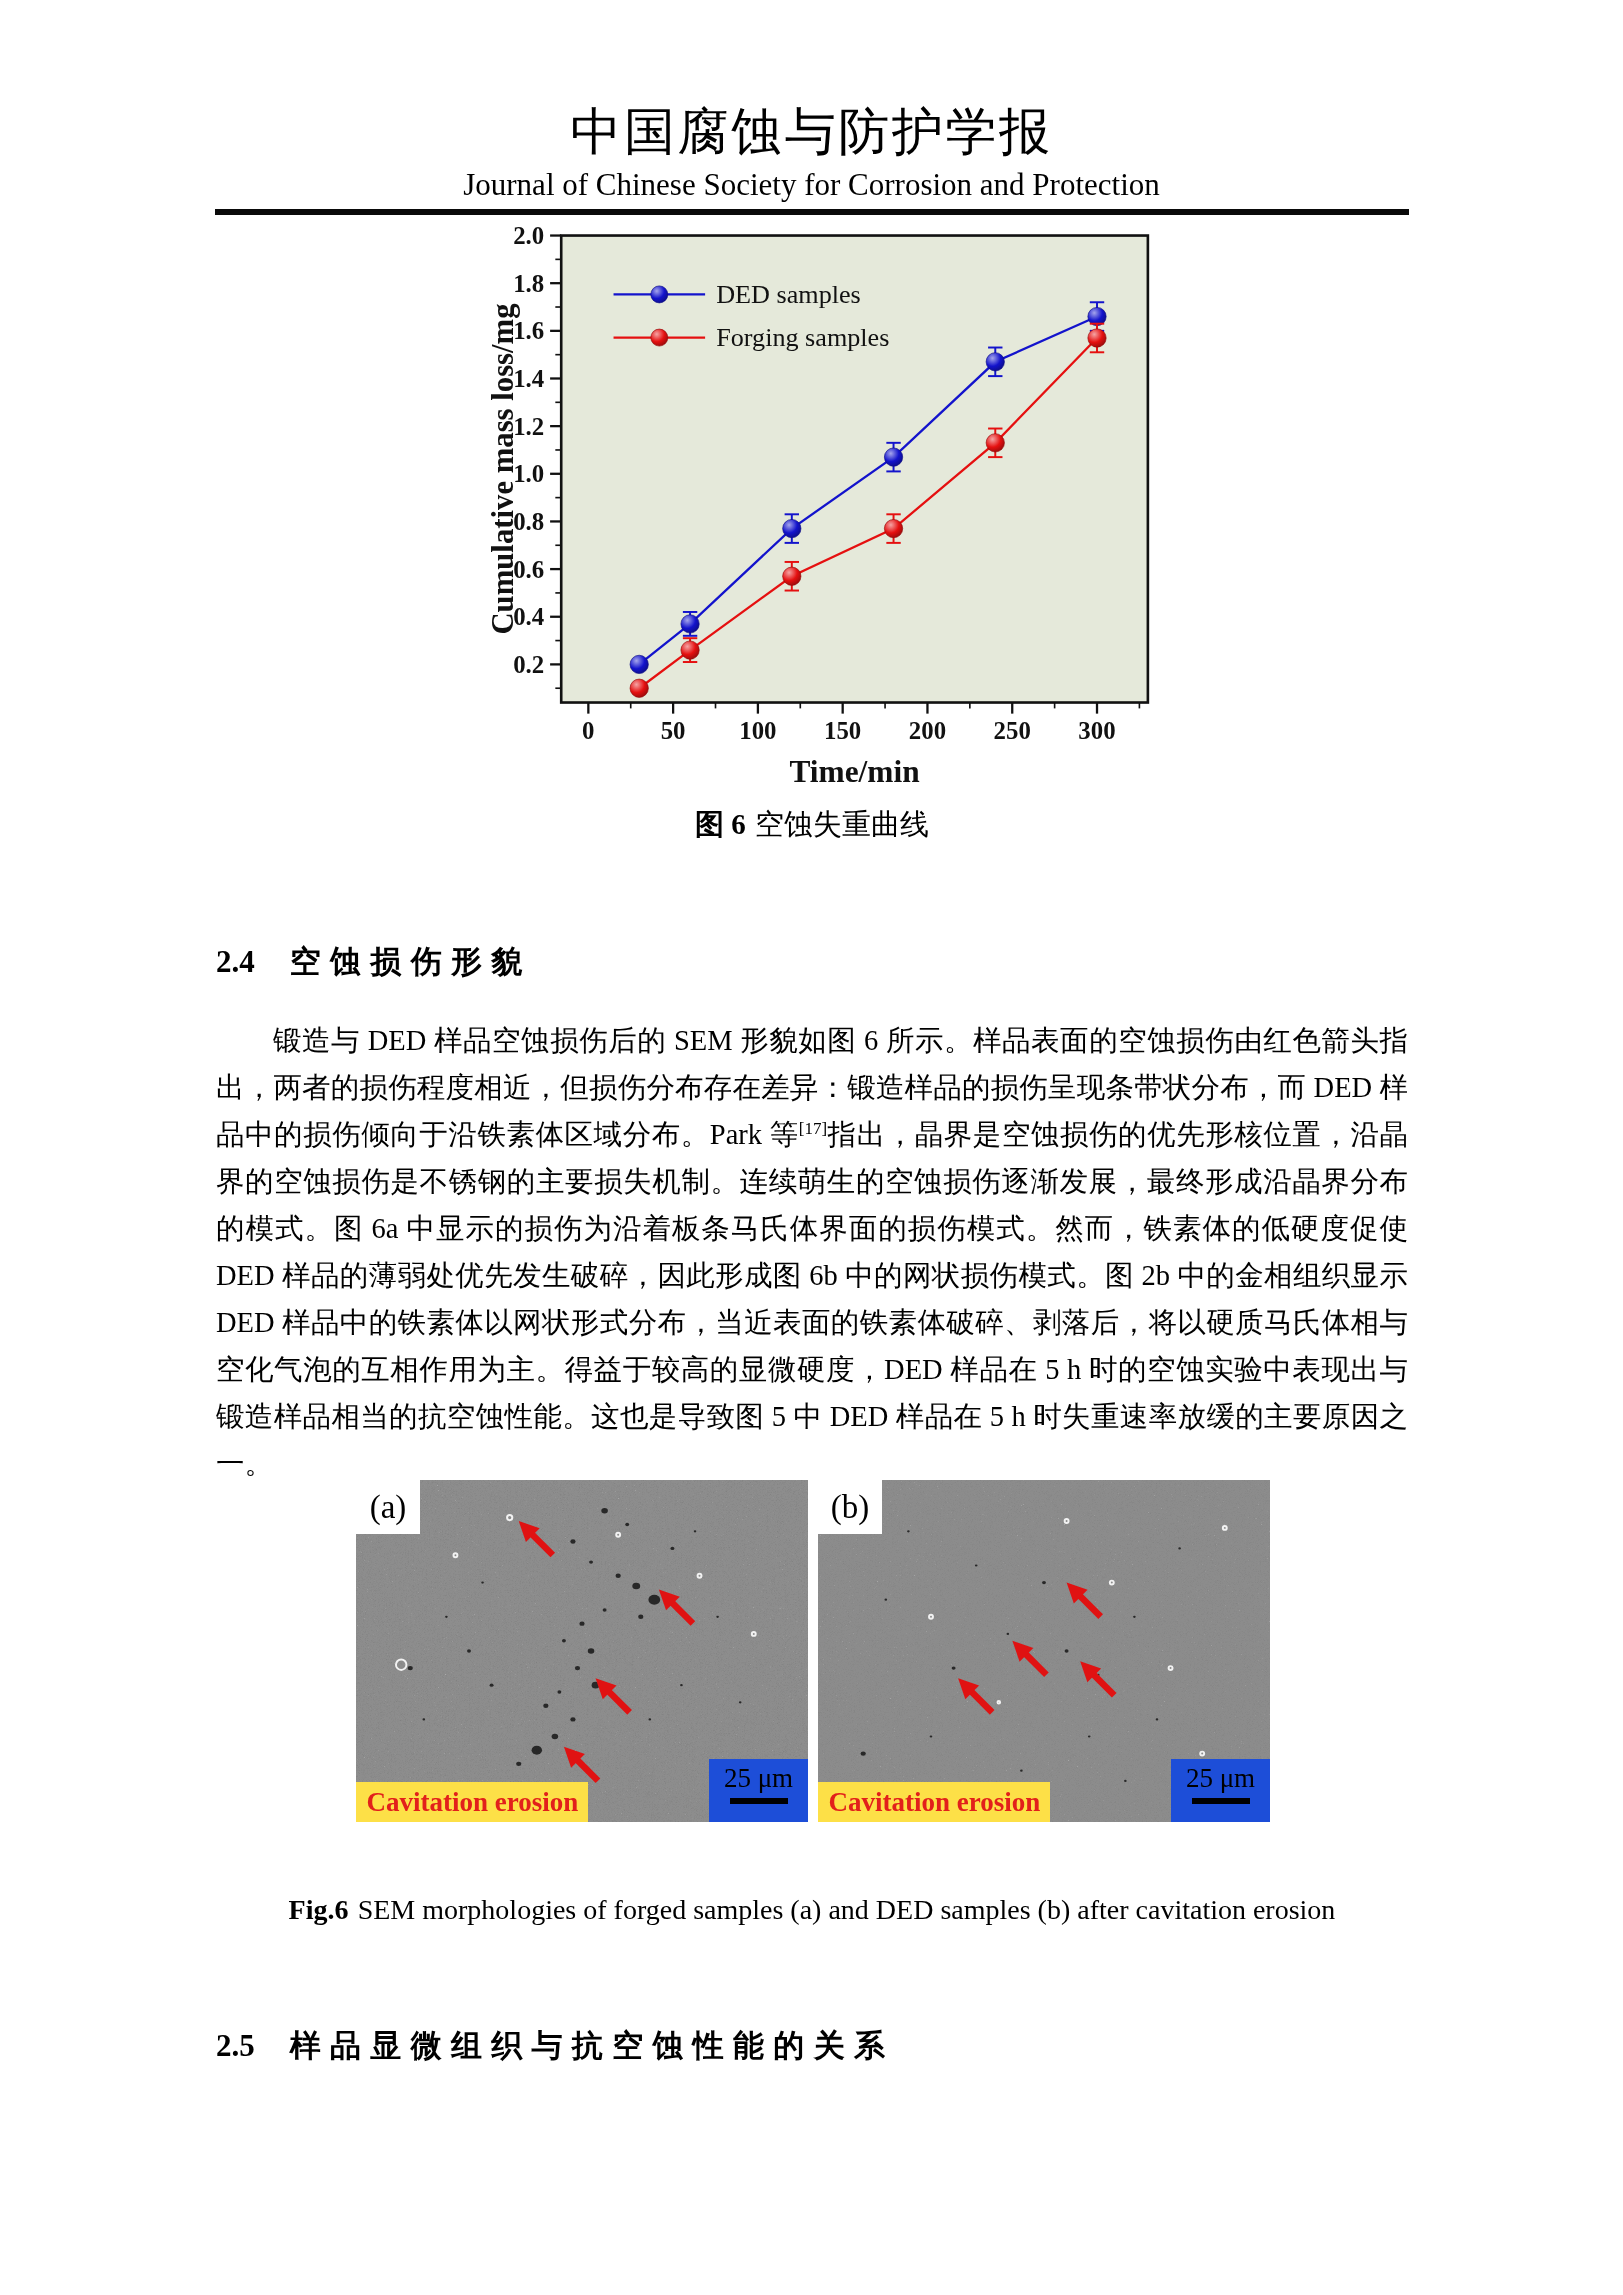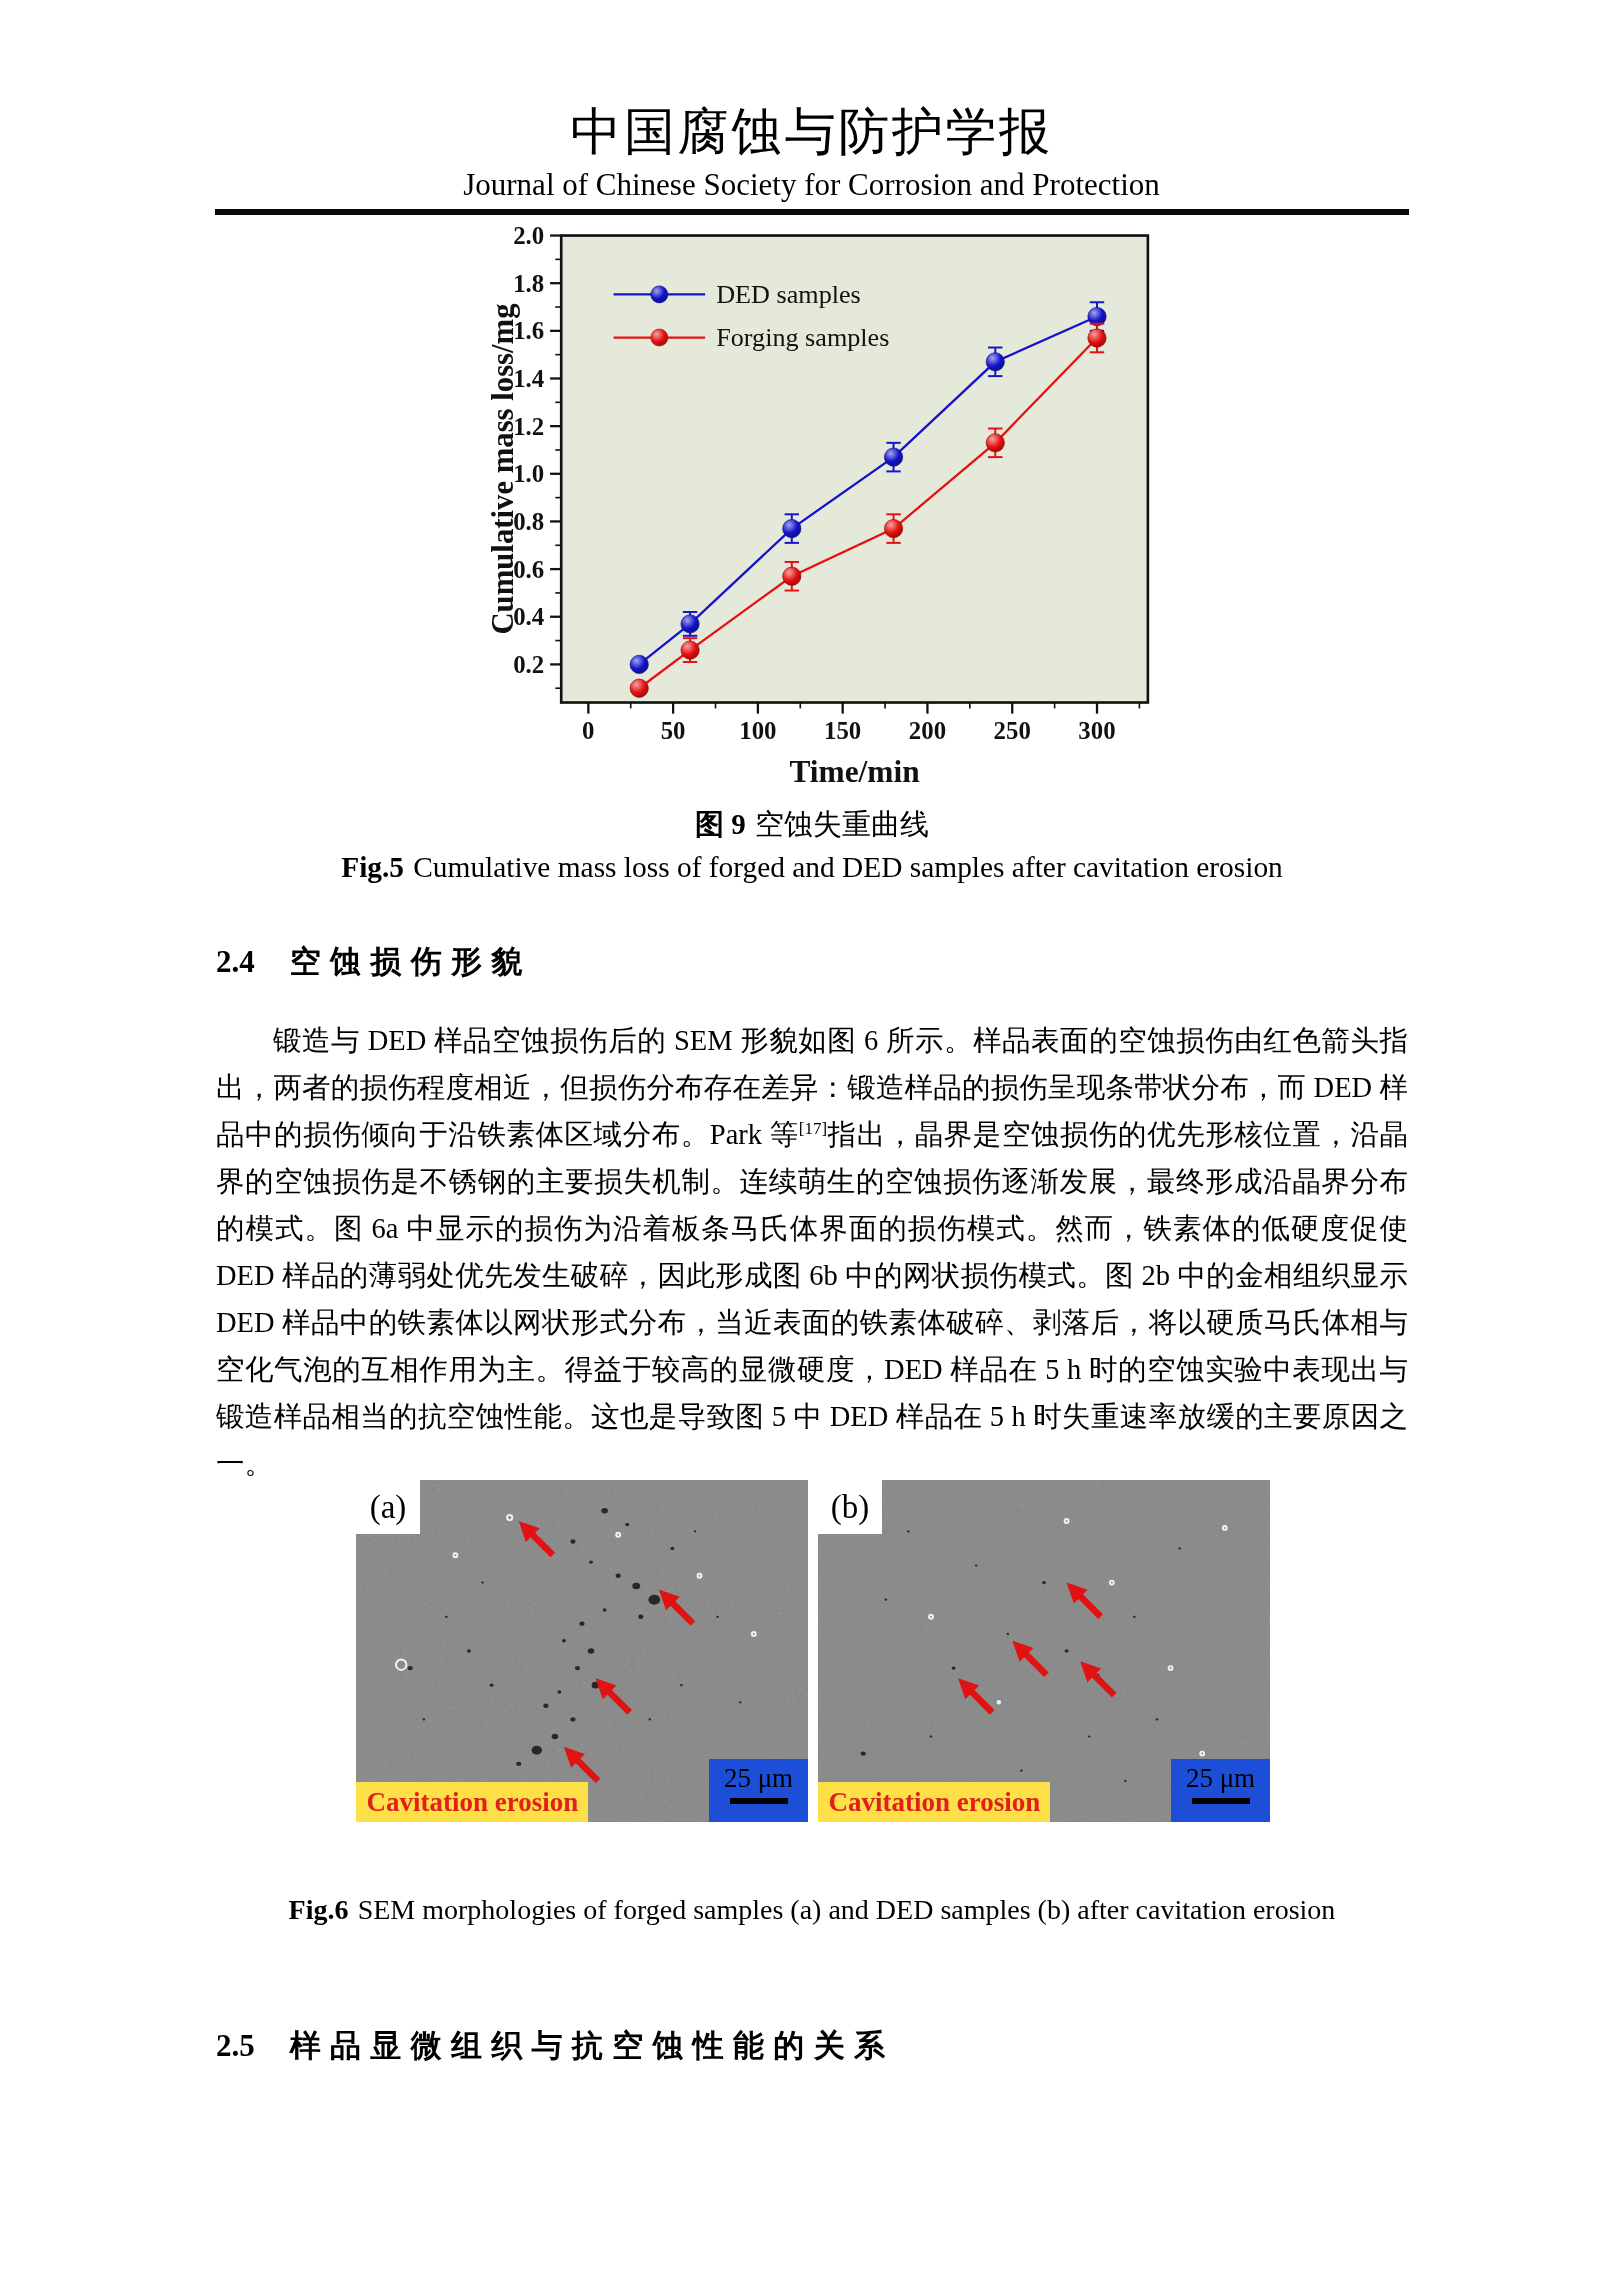--- a/index.html
+++ b/index.html
@@ -180,24 +180,21 @@
           <circle cx="934.2254335260116" cy="184.6428571428571" r="14" fill="url(#mgrad1)" stroke="rgb(149,10,10)" stroke-width="1"></circle>
         </g>
         <g>
           <line x1="195" y1="184" x2="335" y2="184" stroke="#e51010" stroke-width="3.5"></line>
           <circle cx="265" cy="184" r="13" fill="url(#mgrad1)" stroke="rgb(149,10,10)" stroke-width="1"></circle>
           <text x="352" y="197" font-size="40" fill="#111">Forging samples</text>
         </g>
       </svg></div>
 
   <div class="abs cap" id="cap5zh">
-    <b>图 9</b><span>空蚀失重曲线</span>
-  </div>
-  <div class="abs cap" id="cap5en">
-    <b>Fig.5</b><span>Cumulative mass loss of forged and DED samples after cavitation erosion</span>
+    <b>图 6</b><span>空蚀失重曲线</span>
   </div>
 
   <div class="abs heading" id="h24">
     <span class="h-num">2.4</span><span class="h-zh">空蚀损伤形貌</span>
   </div>
 
   <p class="abs para" id="p1"><span>锻造与 DED 样品空蚀损伤后的 SEM 形貌如图 6 所示。样品表面的空蚀损伤由红色箭头指出，两者的损伤程度相近，但损伤分布存在差异：锻造样品的损伤呈现条带状分布，而 DED 样品中的损伤倾向于沿铁素体区域分布。Park 等</span><sup class="ref">[17]</sup><span>指出，晶界是空蚀损伤的优先形核位置，沿晶界的空蚀损伤是不锈钢的主要损失机制。连续萌生的空蚀损伤逐渐发展，最终形成沿晶界分布的模式。图 6a 中显示的损伤为沿着板条马氏体界面的损伤模式。然而，铁素体的低硬度促使 DED 样品的薄弱处优先发生破碎，因此形成图 6b 中的网状损伤模式。图 2b 中的金相组织显示 DED 样品中的铁素体以网状形式分布，当近表面的铁素体破碎、剥落后，将以硬质马氏体相与空化气泡的互相作用为主。得益于较高的显微硬度，DED 样品在 5 h 时的空蚀实验中表现出与锻造样品相当的抗空蚀性能。这也是导致图 5 中 DED 样品在 5 h 时失重速率放缓的主要原因之一。</span></p>
 
   <div class="abs" id="semfig">
 

